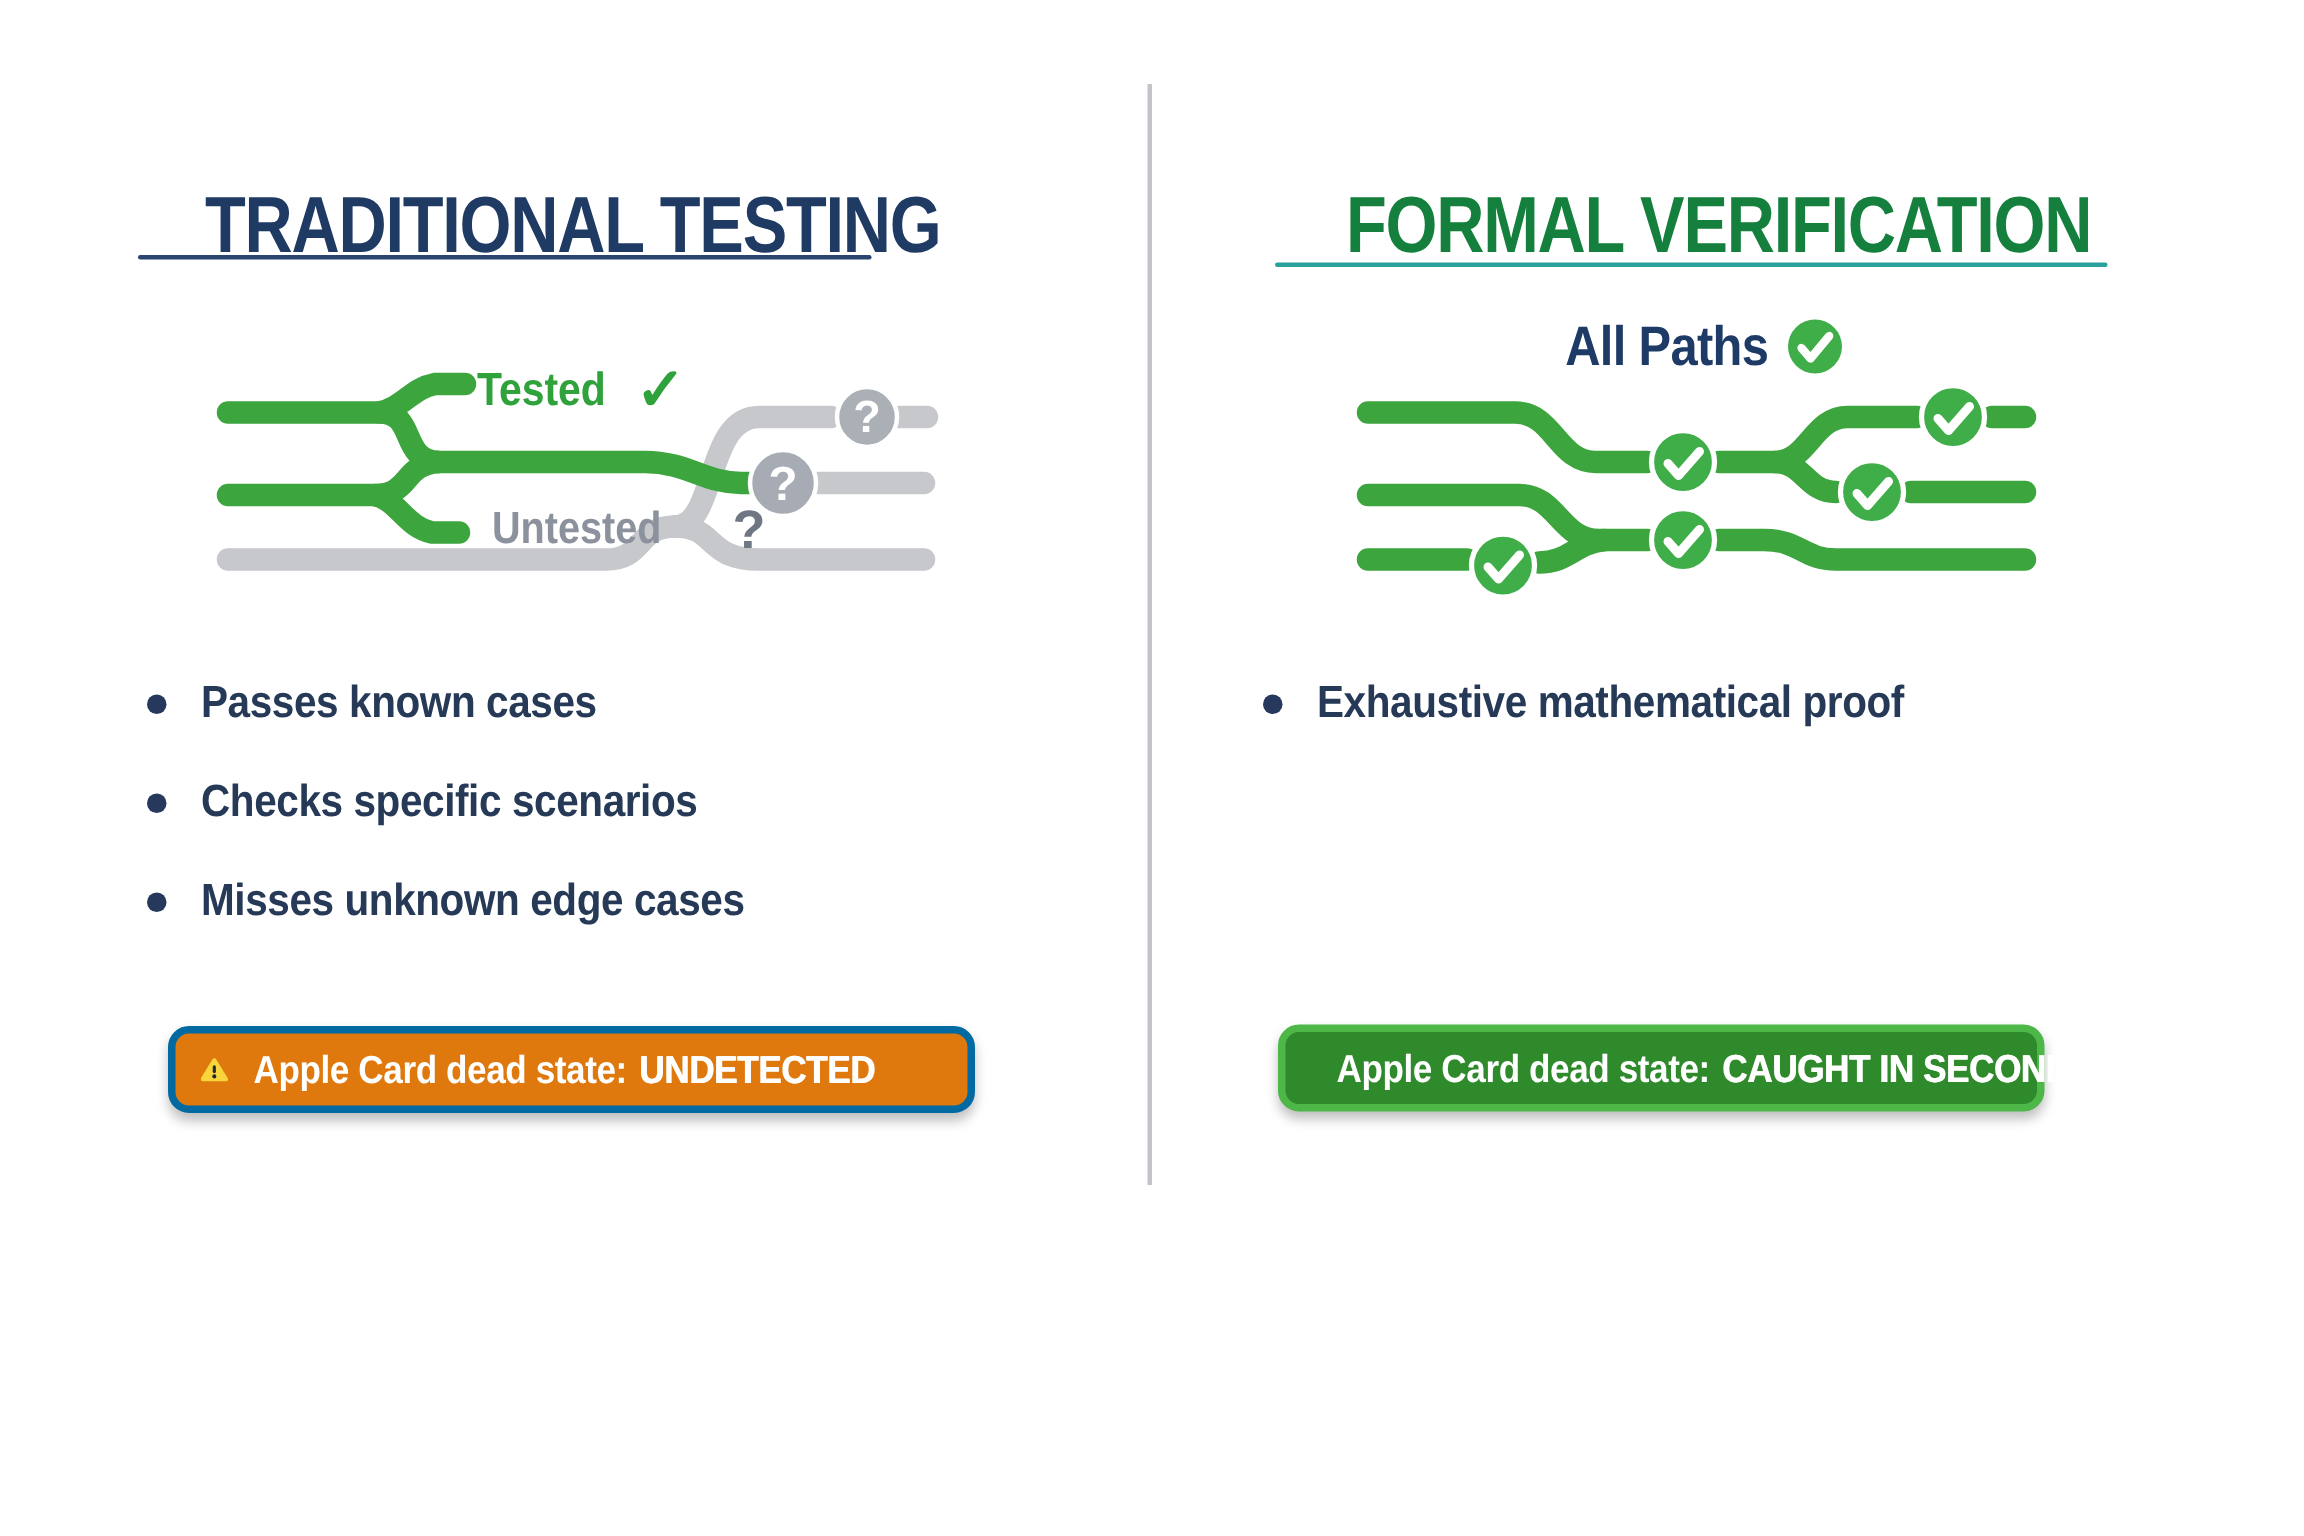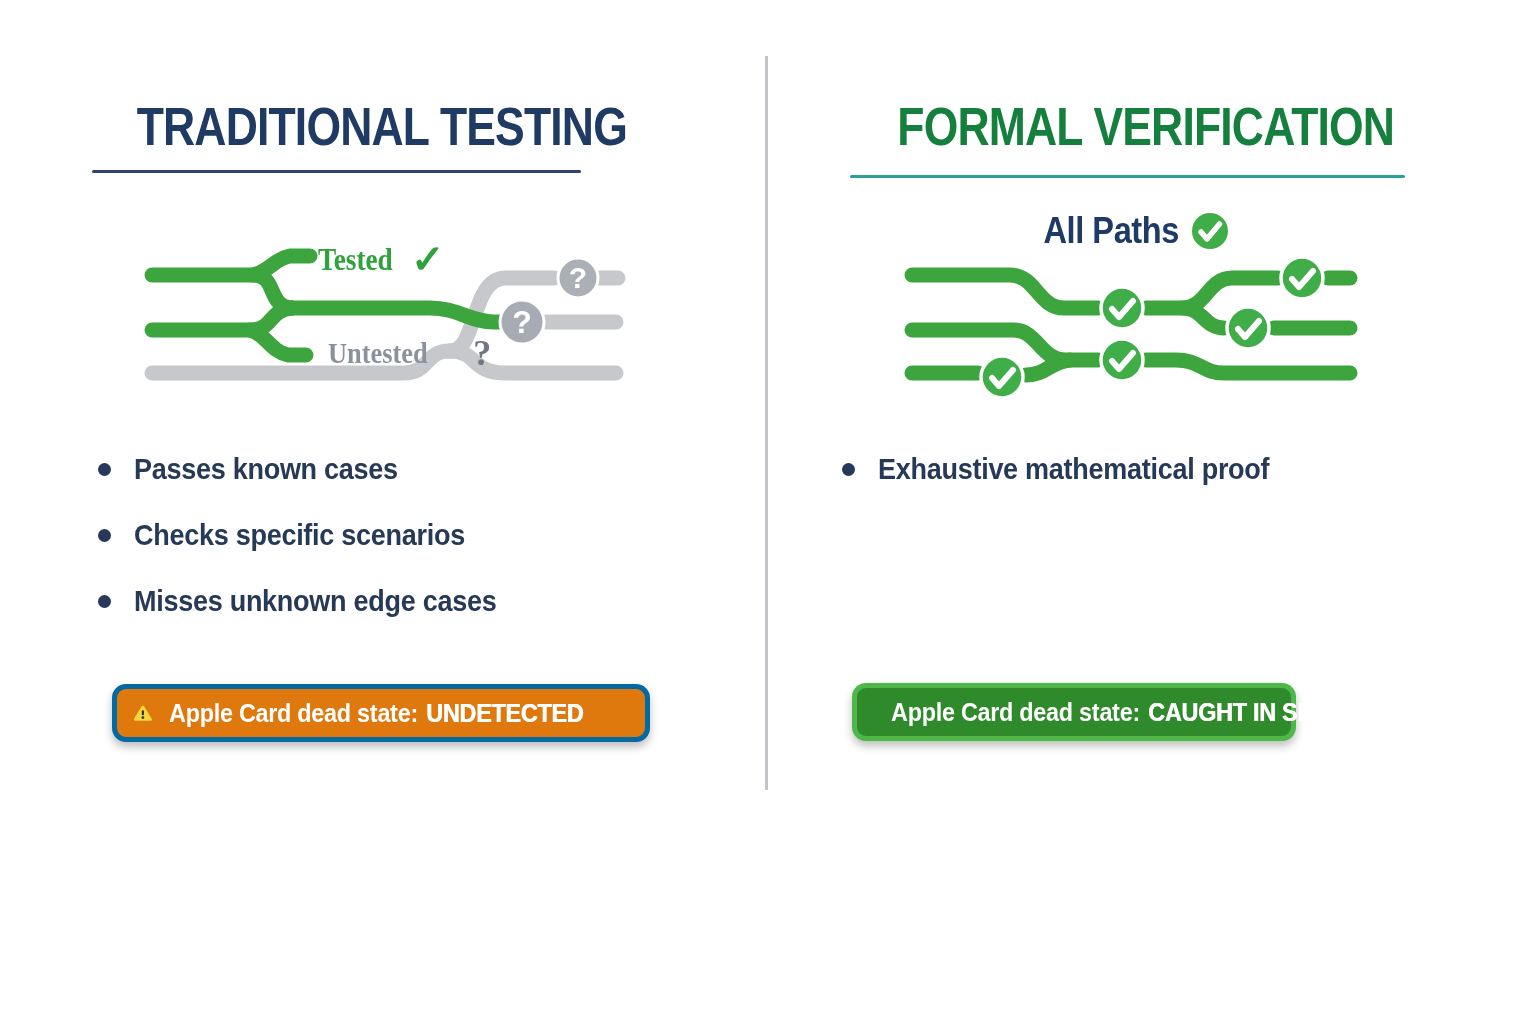--- a/index.html
+++ b/index.html
@@ -3,33 +3,33 @@
 <meta charset="utf-8">
 <style>
   html,body { margin:0; padding:0; background:#ffffff; }
   .canvas {
     position:relative; width:1536px; height:1024px; background:#ffffff;
     font-family:"Liberation Sans", sans-serif; overflow:hidden;
   }
   .abs { position:absolute; }
 
   
-  .col-title { font-weight:bold; font-size:53px; letter-spacing:-1px; text-align:center; white-space:nowrap; }
+  .col-title { font-weight:bold; font-size:53px; letter-spacing:-1px; text-align:center; white-space:nowrap;margin-top:24px; }
   .col-title .cx { display:inline-block; transform:scaleX(0.84); transform-origin:50% 50%; }
   .title-left  { left:90px;  top:96px; width:500px; color:#1f3a63; }
   .title-right { left:850px; top:96px; width:555px; color:#15803d; }
   .rule { height:3px; border-radius:2px; }
   .rule-left  { left:92px;  top:170px; width:489px; background:#2c4470; }
   .rule-right { left:850px; top:175px; width:555px; background:#2aa19b; }
 
   
   .divider { left:765px; top:56px; width:3px; height:734px; background:#c3c4c9; }
 
   
-  .lbl { white-space:nowrap; display:flex; align-items:center;font-family:Liberation Serif, serif; }
+  .lbl { white-space:nowrap; display:flex; align-items:center; }
   .lbl .cx { display:inline-block; transform:scaleX(0.88); transform-origin:0 50%; }
   .tested-lbl   { left:318px; top:236px; color:#2fa23c; font-weight:bold; font-size:31px; }
   .tested-check { color:#2fa23c; font-size:40px; font-weight:bold; margin-left:8px; transform:scaleX(1); }
   .untested-lbl { left:328px; top:332px; color:#8b929d; font-weight:bold; font-size:30px;gap:18px; }
   .untested-q   { color:#6f7782; font-size:36px; font-weight:bold; margin-left:14px; }
 
   .allpaths { left:850px; top:210px; width:555px; display:flex; justify-content:center; align-items:center; gap:12px; }
   .allpaths-text { color:#1e3a66; font-weight:bold; font-size:37px; letter-spacing:-0.5px;
                    display:inline-block; transform:scaleX(0.88); transform-origin:100% 50%; white-space:nowrap; }
 
@@ -41,21 +41,21 @@
                  display:inline-block; transform:scaleX(0.9); transform-origin:0 50%; }
   .bullet-text .strong { text-shadow:0.6px 0 0 currentColor; }
   .bullets-left  { left:98px;  top:452px; }
   .bullets-right { left:842px; top:452px; }
 
   
   .banner { height:58px; border-radius:14px; box-sizing:border-box;
             display:flex; align-items:center; padding:0 16px 0 17px;
             box-shadow:0 5px 8px rgba(0,0,0,0.25); }
   .banner-orange { left:112px; top:684px; width:538px; background:#e0790d; border:5px solid #0369a1; }
-  .banner-green  { left:852px; top:683px; width:444px; background:#2f8a2c; border:5px solid #4db748; }
+  .banner-green  { left:852px; top:683px; width:511px; background:#2f8a2c; border:5px solid #4db748; }
   .banner-text { color:#ffffff; font-weight:bold; font-size:26px; letter-spacing:-0.3px; white-space:pre;
                  display:inline-block; transform:scaleX(0.9); transform-origin:0 50%; margin-left:17px; }
   .banner-text .status { text-shadow:0.6px 0 0 #fff; margin-left:9px; }
 
   svg { display:block; }
 </style>
 </head>
 <body>
 
 <div class="canvas">

